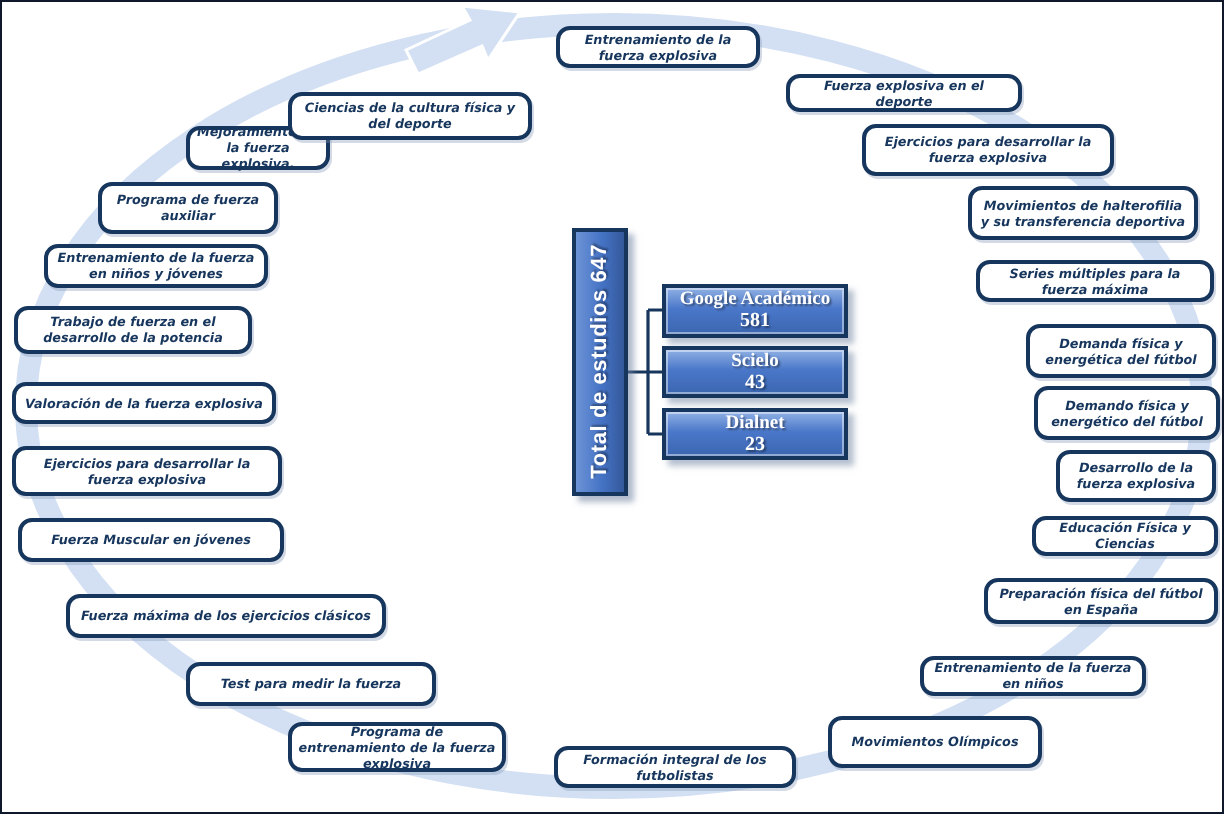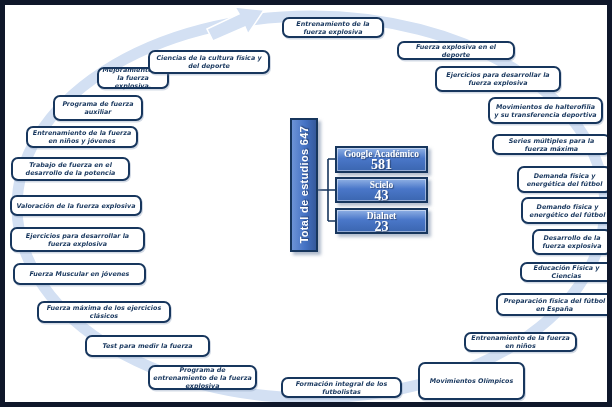--- a/index.html
+++ b/index.html
@@ -1,18 +1,18 @@
 <!DOCTYPE html>
 <html><head>
 <meta charset="utf-8">
 <style>
   html,body{margin:0;padding:0;background:#fff;}
   .canvas{
     position:relative;width:612px;height:407px;background:#ffffff;
-    border:5px solid #0f172a;box-sizing:border-box;overflow:hidden;
+    border:1px solid #0f172a;box-sizing:border-box;overflow:hidden;
     font-family:"Liberation Sans",sans-serif;
   }
   .arrows{position:absolute;left:0;top:0;width:612px;height:407px;}
   .ring-box{
     position:absolute;background:#ffffff;border:2px solid #17365d;border-radius:7px;
     display:flex;align-items:center;justify-content:center;text-align:center;
     box-sizing:border-box;padding:1px 3px;color:#17365d;
     font:italic bold 6.4px/1.25 "DejaVu Sans",sans-serif;
     box-shadow:1px 1.5px 0 rgba(130,150,180,0.35);
   }
@@ -31,21 +31,21 @@
   .source-box{
     position:absolute;left:330px;width:93px;height:27px;box-sizing:border-box;
     background:linear-gradient(to bottom,#8fb0e4 0%,#4a77c9 45%,#3b66b0 100%);
     border:2px solid #17365d;
     box-shadow:3px 3px 3px rgba(110,130,160,0.5), inset 0 0 0 1px rgba(255,255,255,0.45);
     color:#fff;text-align:center;
     font-family:"Liberation Serif",serif;
     display:flex;flex-direction:column;justify-content:center;
   }
   .source-name{font-weight:bold;font-size:9.5px;line-height:11px;text-shadow:1px 1px 1px rgba(0,0,0,0.4);}
-  .source-value{font-weight:bold;font-size:14px;line-height:10px;text-shadow:1px 1px 1px rgba(0,0,0,0.4);}
+  .source-value{font-weight:bold;font-size:10px;line-height:10px;text-shadow:1px 1px 1px rgba(0,0,0,0.4);}
 </style>
 </head>
 <body>
 
 <div class="canvas">
 
   <svg class="arrows" viewBox="0 0 612 407">
     <ellipse cx="306" cy="202" rx="294" ry="191" fill="none" stroke="#d3e0f3" stroke-width="11"></ellipse>
     <polygon points="202,24 234,9 230,2 259,5 243,29 240,22 208,36" fill="#d3e0f3" stroke="#ffffff" stroke-width="1.5"></polygon>
     <path d="M313,185 H323 M323,154 V216 M323,154 H330 M323,185 H330 M323,216 H330" fill="none" stroke="#17365d" stroke-width="1.6"></path>
@@ -77,33 +77,33 @@
     </div>
   <div class="ring-box" style="left:515px;top:257px;width:93px;height:20px;">
       <span>Educación Física y Ciencias</span>
     </div>
   <div class="ring-box" style="left:491px;top:288px;width:117px;height:23px;">
       <span>Preparación física del fútbol en España</span>
     </div>
   <div class="ring-box" style="left:459px;top:327px;width:113px;height:20px;">
       <span>Entrenamiento de la fuerza en niños</span>
     </div>
-  <div class="ring-box" style="left:413px;top:357px;width:107px;height:38px;">
+  <div class="ring-box" style="left:413px;top:357px;width:107px;height:26px;">
       <span>Movimientos Olímpicos</span>
     </div>
   <div class="ring-box" style="left:276px;top:372px;width:121px;height:21px;">
       <span>Formación integral de los futbolistas</span>
     </div>
   <div class="ring-box" style="left:143px;top:360px;width:109px;height:25px;align-items:center;">
       <span>Programa de entrenamiento de la fuerza explosiva</span>
     </div>
-  <div class="ring-box" style="left:80px;top:330px;width:125px;height:22px;">
+  <div class="ring-box" style="left:92px;top:330px;width:125px;height:22px;">
       <span>Test para medir la fuerza</span>
     </div>
-  <div class="ring-box" style="left:32px;top:296px;width:134px;height:22px;">
+  <div class="ring-box" style="left:32px;top:296px;width:160px;height:22px;">
       <span>Fuerza máxima de los ejercicios clásicos</span>
     </div>
   <div class="ring-box" style="left:8px;top:258px;width:133px;height:22px;">
       <span>Fuerza Muscular en jóvenes</span>
     </div>
   <div class="ring-box" style="left:5px;top:222px;width:135px;height:25px;">
       <span>Ejercicios para desarrollar la fuerza explosiva</span>
     </div>
   <div class="ring-box" style="left:5px;top:190px;width:132px;height:21px;">
       <span>Valoración de la fuerza explosiva</span>

